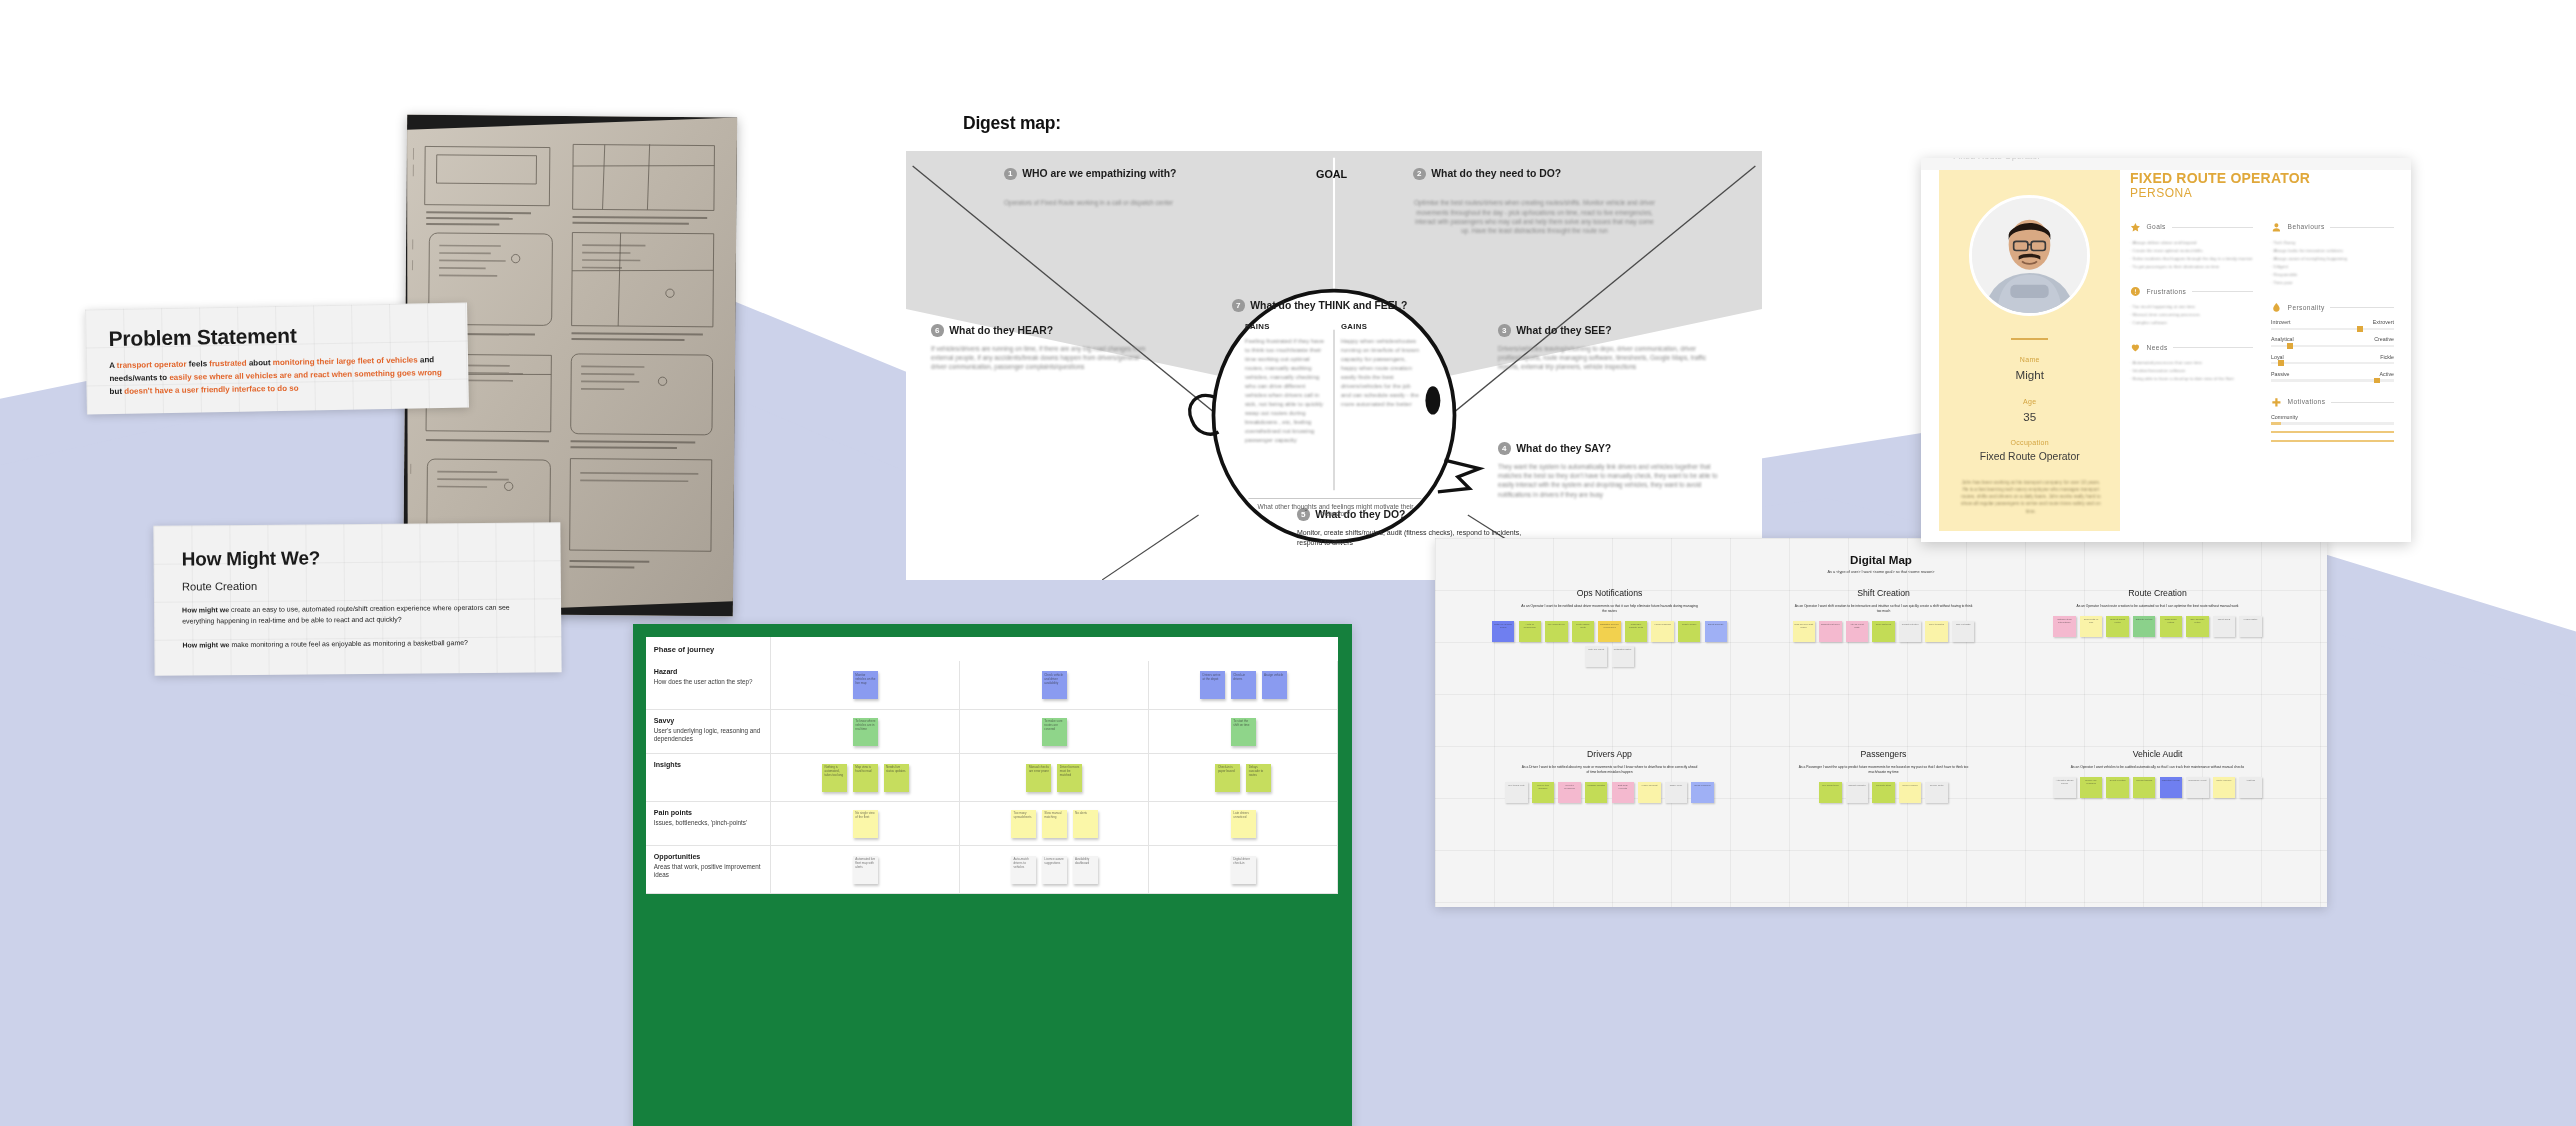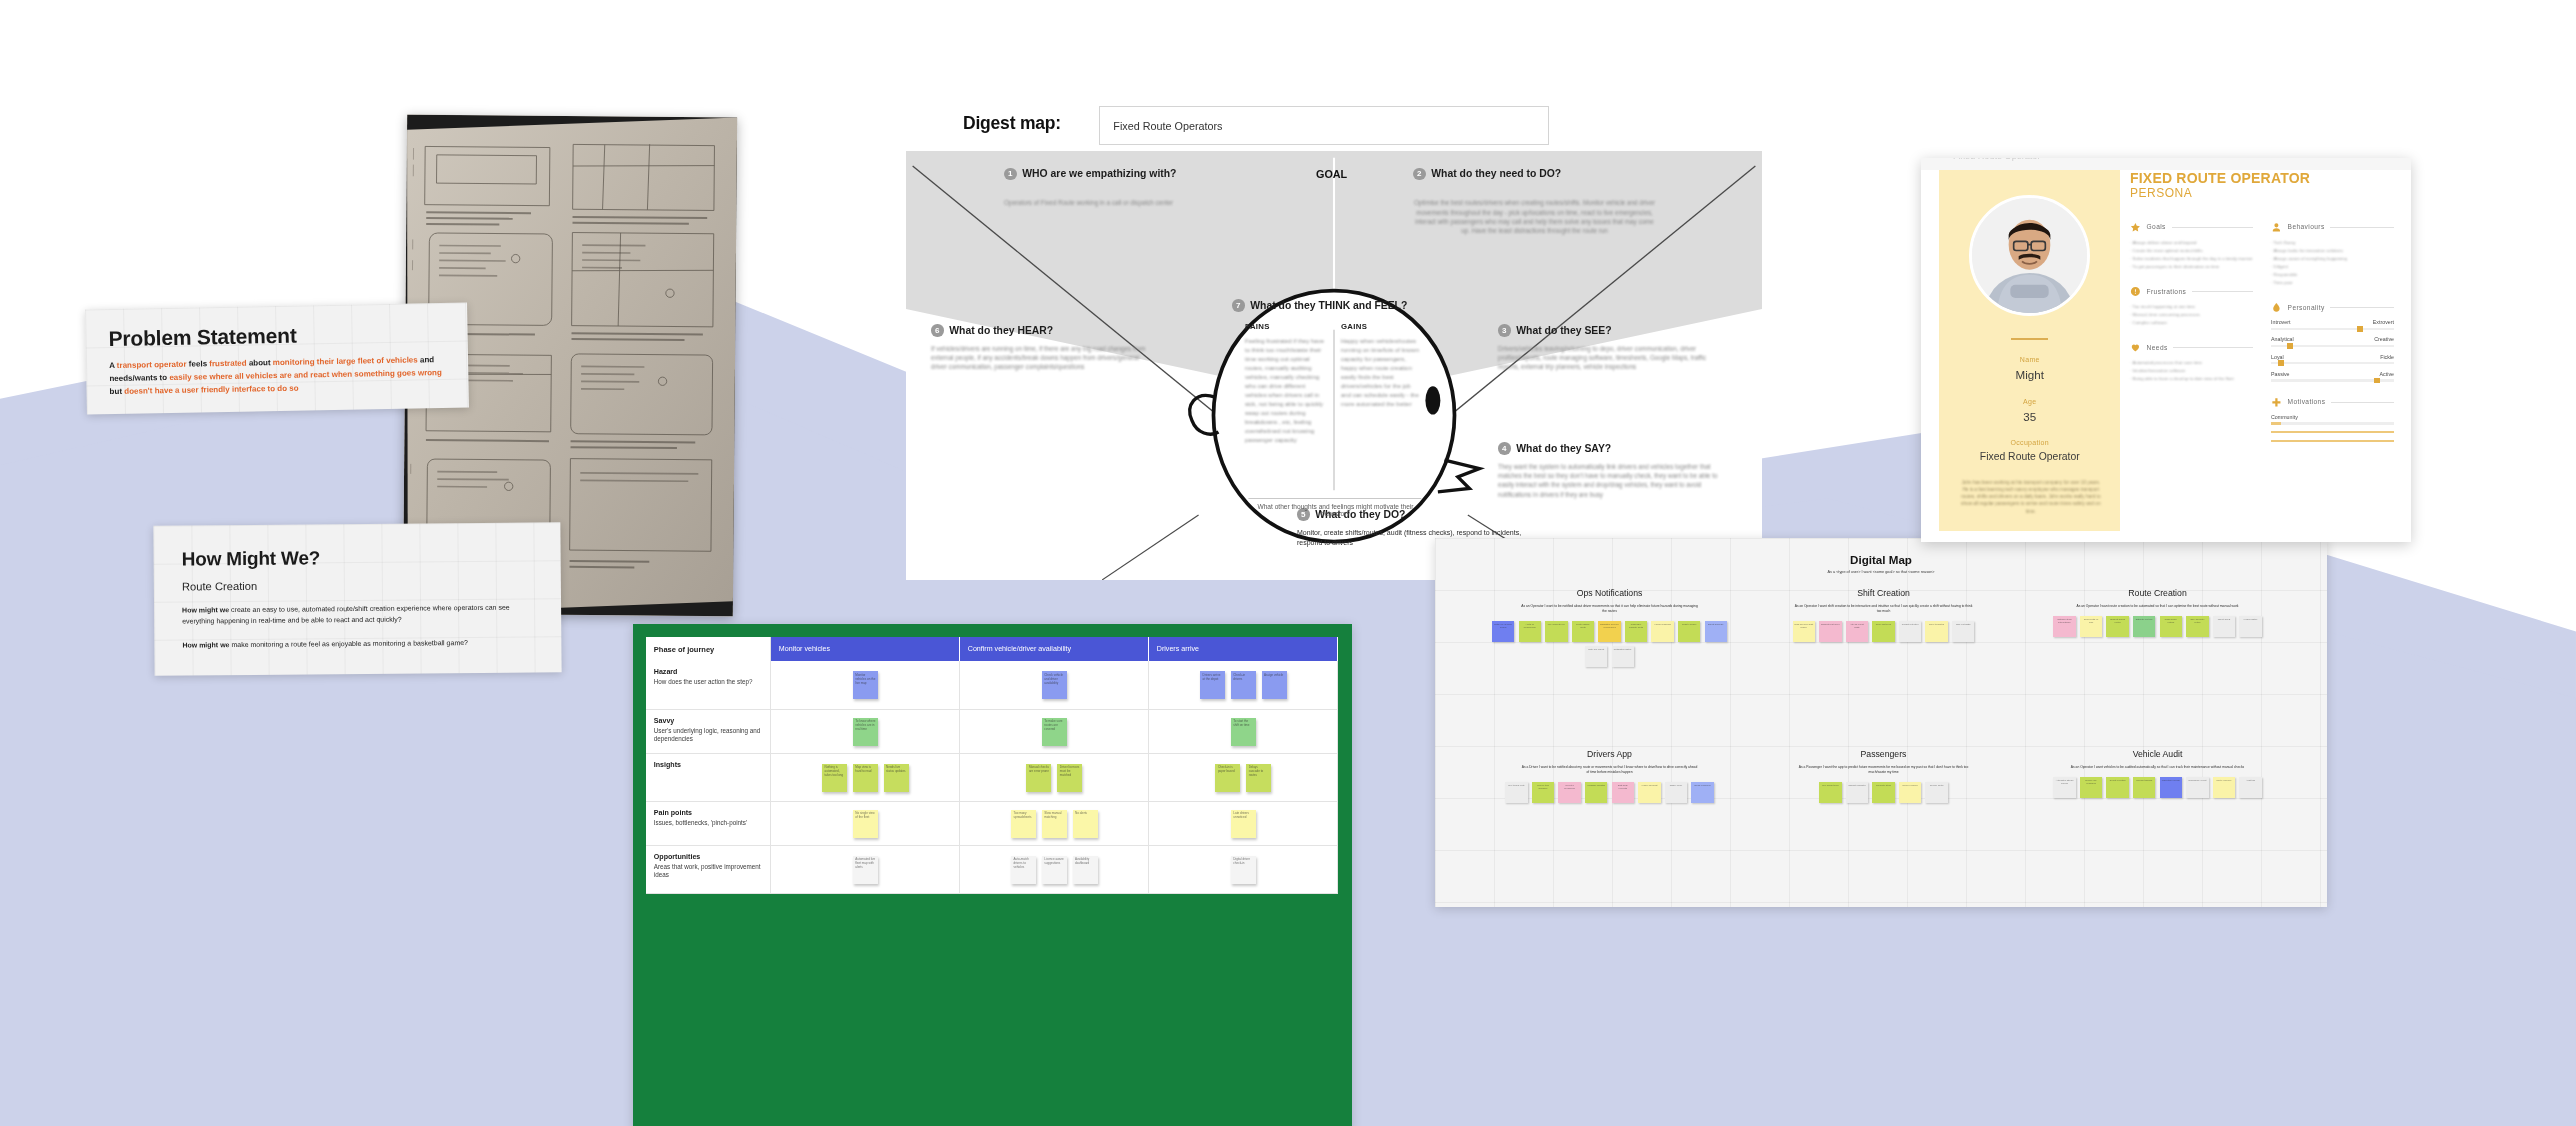--- a/index.html
+++ b/index.html
@@ -237,23 +237,20 @@
       <h2>Route Creation</h2>
       <div id="hmw-questions">
           <p><b>How might we</b><span> create an easy to use, automated route/shift creation experience where operators can see everything happening in real-time and be able to react and act quickly?</span></p>
           <p><b>How might we</b><span> make monitoring a route feel as enjoyable as monitoring a basketball game?</span></p>
         </div>
     </div>
   </div>
 
   <div id="empathy">
     <div class="em-title">Digest map:</div>
-    <div class="em-input">
-      <span>Fixed Route Operators</span>
-    </div>
 
     <div class="em-canvas">
 
       <svg width="856" height="429" viewBox="0 0 1030 516" style="position:absolute;left:0;top:0">
 
         <polygon points="0,0 1030,0 1030,22 515,300 0,22" fill="#dcdcdc"></polygon>
         <rect x="0" y="0" width="1030" height="190" fill="#dcdcdc"></rect>
         <polygon points="0,190 515,300 1030,190 1030,0 0,0" fill="#dcdcdc"></polygon>
 
         <line x1="515" y1="8" x2="515" y2="300" stroke="#ffffff" stroke-width="2.5"></line>
@@ -342,25 +339,20 @@
         <div class="pg-body">Happy when vehicles/routes running on time/lots of  known capacity for passengers, happy when route creation easily finds the best drivers/vehicles for the job and can schedule easily - the more automated the better</div>
       </div>
       <div class="em-foot" style="left:342px; top:352px; width:175px; text-align:center;">What other thoughts and feelings might motivate their behavior?</div>
     </div>
   </div>
 
   <div id="journey">
     <div class="jtable">
       <div class="jhead">
         <div class="jh-label">Phase of journey</div>
-        <div id="jheads" style="display:flex;flex:1">
-            <div class="jh" style="background: rgb(74, 86, 214);">Monitor vehicles</div>
-            <div class="jh" style="background: rgb(74, 86, 214);">Confirm vehicle/driver availability</div>
-            <div class="jh" style="background: rgb(74, 86, 214);">Drivers arrive</div>
-          </div>
       </div>
       <div id="jrows">
           <div class="jrow">
             <div class="jcell-label">
               <div class="t">Hazard</div>
               <div class="s">How does the user action the step?</div>
             </div>
             <div class="jcol" style="min-height: 48px;">
               <div class="note n-blue">Monitor vehicles on the live map</div>
             </div>

